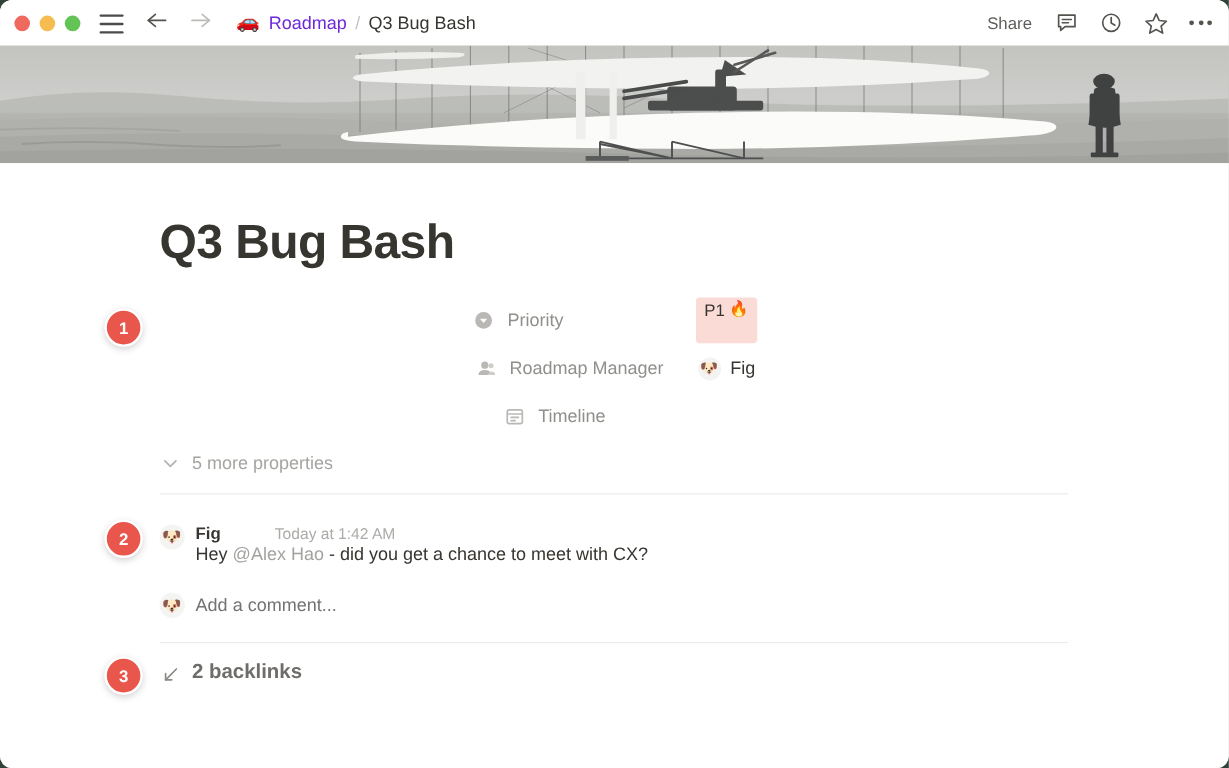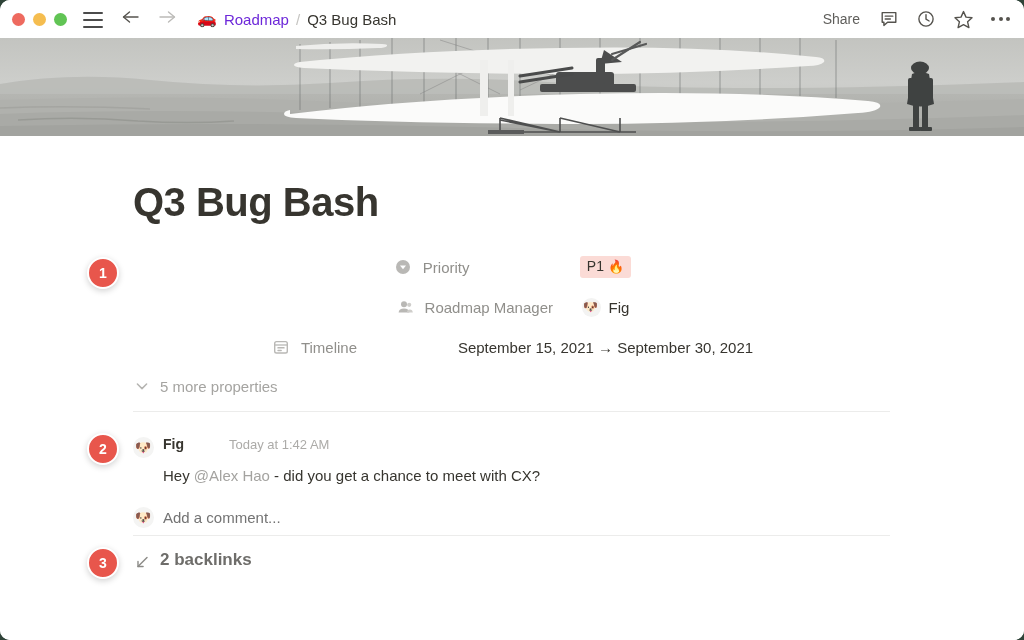--- a/index.html
+++ b/index.html
@@ -168,21 +168,21 @@
     color: #37352f;
     display: flex;
     align-items: center;
     gap: 8px;
     cursor: pointer;
   }
   .chip {
     background: #fbdbd6;
     color: #37352f;
     border-radius: 3px;
-    padding: 2px 7px 3px 7px;
+    padding: 2px 7px 20px 7px;
     font-size: 14px;
     display: inline-flex;
     align-items: center;
     gap: 4px;
     line-height: 1.2;
   }
   .chip .fire { font-size: 13px; }
 
   .avatar-sm {
     width: 19px; height: 19px;
@@ -253,21 +253,21 @@
     color: #37352f;
   }
   .comment-time {
     font-size: 13px;
     color: #acaba8;
     margin-left: 37px;
   }
   .comment-text {
     font-size: 15px;
     color: #37352f;
-    margin-top: 13px;
+    margin-top: 0;
     line-height: 1.4;
   }
   .mention { color: #a4a3a0; }
 
   .add-comment {
     display: flex;
     gap: 9px;
     align-items: center;
     margin-top: 20px;
     cursor: text;
@@ -532,21 +532,20 @@
           <span class="prop-icon">
             <svg width="16" height="16" viewBox="0 0 16 16">
               <rect x="1.7" y="2.6" width="12.6" height="11.4" rx="1.8" fill="none" stroke="#b9b8b5" stroke-width="1.4"></rect>
               <path d="M1.7 6 H14.3" stroke="#b9b8b5" stroke-width="1.3"></path>
               <rect x="4.3" y="8.1" width="7.4" height="1.5" rx="0.7" fill="#b9b8b5"></rect>
               <rect x="4.3" y="10.8" width="4.6" height="1.5" rx="0.7" fill="#b9b8b5"></rect>
             </svg>
           </span>
           <span>Timeline</span>
         </div>
-        <div class="prop-value">September 15, 2021 → September 30, 2021</div>
       </div>
 
       <div class="more-props">
         <span class="prop-icon">
           <svg width="16" height="16" viewBox="0 0 16 16">
             <path d="M3.4 6 L8 10.6 L12.6 6" fill="none" stroke="#b5b4b1" stroke-width="1.5" stroke-linecap="round" stroke-linejoin="round"></path>
           </svg>
         </span>
         <span>5 more properties</span>
       </div>

